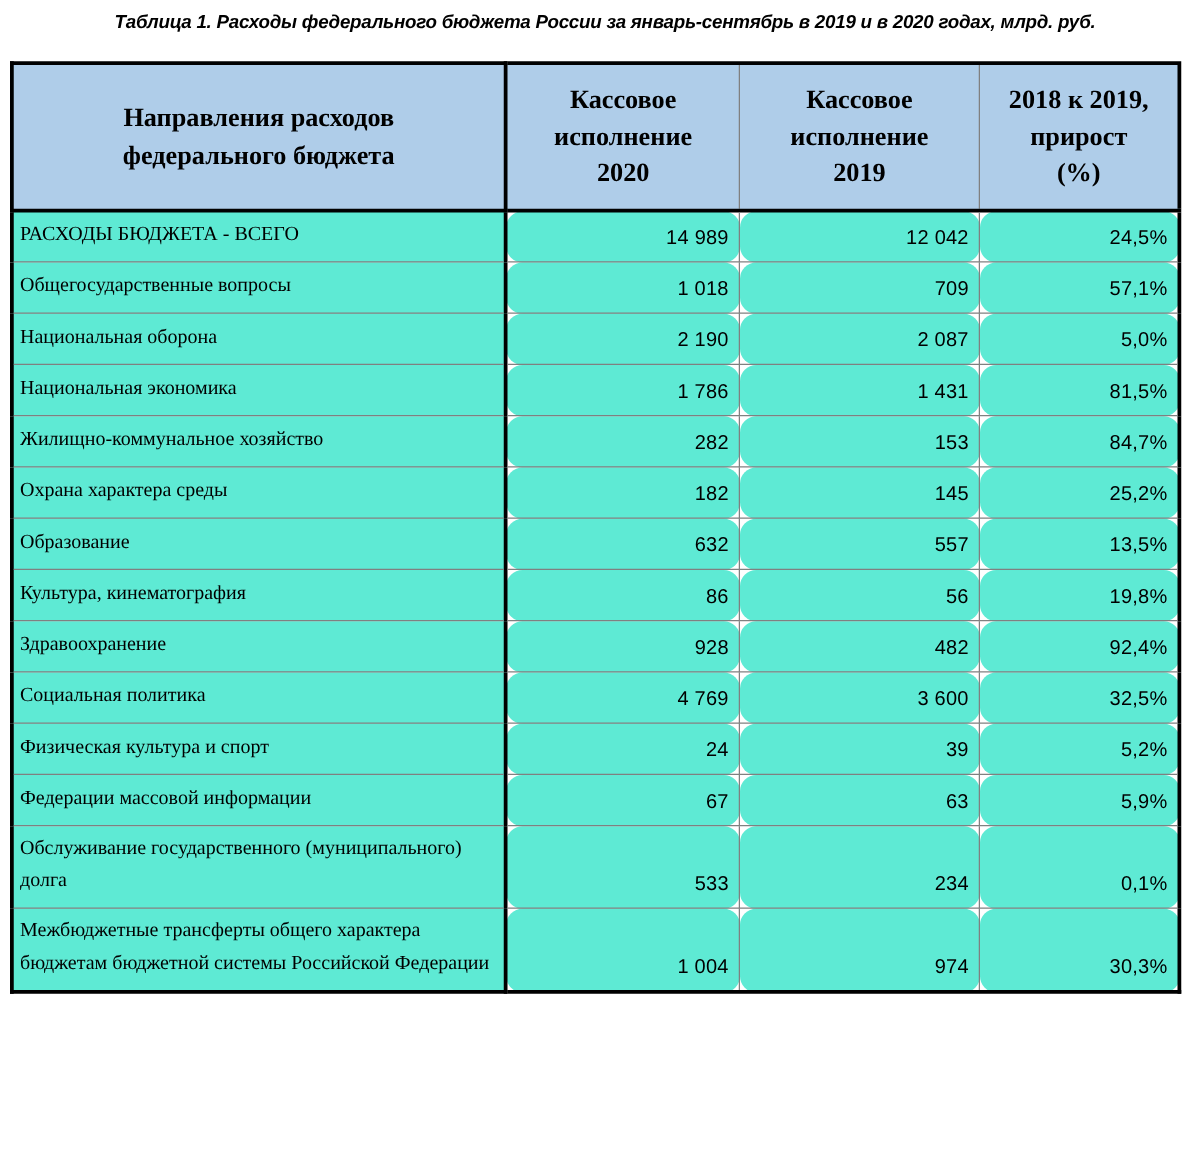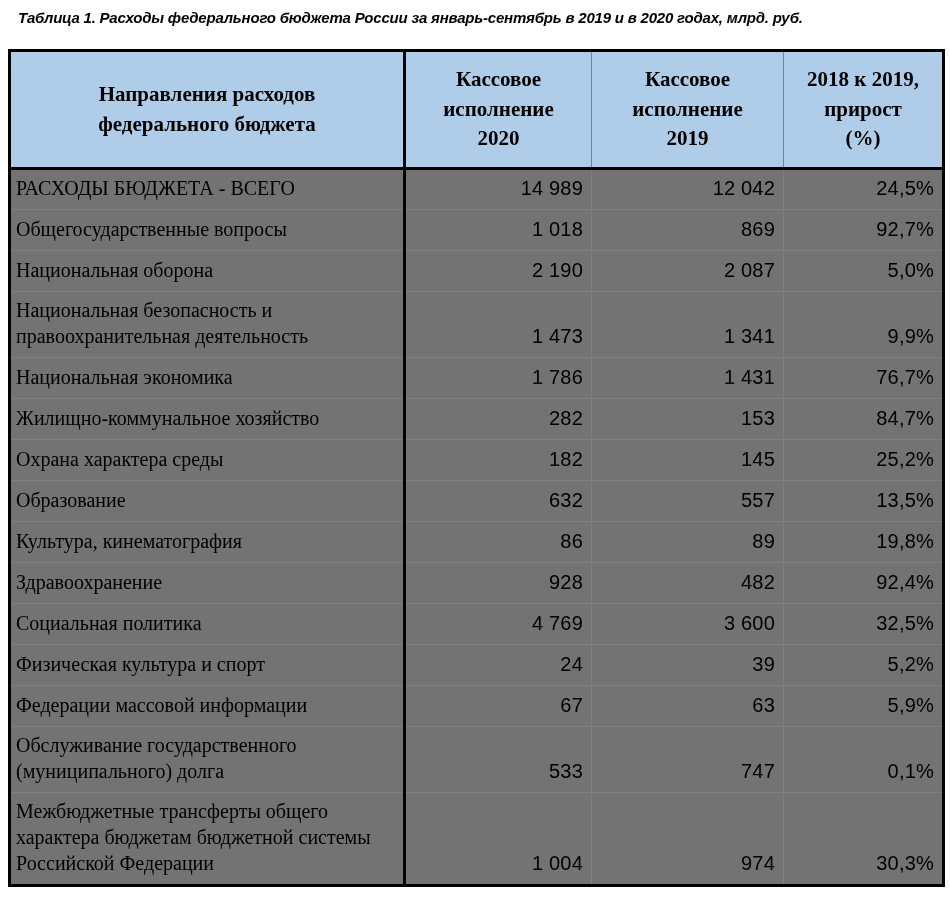--- a/index.html
+++ b/index.html
@@ -17,20 +17,21 @@
     color: #000;
   }
   .title {
     font-family: "Liberation Sans", sans-serif;
     font-weight: bold;
     font-style: italic;
     font-size: 15px;
     letter-spacing: -0.2px;
     margin: 9px 0 0 18px;
     white-space: nowrap;
+    text-align: center;
   }
   table.budget {
     border-collapse: collapse;
     table-layout: fixed;
     width: 934px;
     margin: 23px 0 0 8px;
     border: 3px solid var(--border);
   }
   col.c1 { width: 395px; }
   col.c2 { width: 187px; }
@@ -48,35 +49,36 @@
     vertical-align: middle;
     line-height: 1.42;
     padding: 0 4px;
   }
   th.first, td.c-name { border-right: 3px solid var(--border); margin-top: 40px; }
   th.first { border-left: 3px solid var(--border); }
   .hline { display: block; }
   tr.data-row { height: 41px; }
   td {
     border: 1px solid var(--grid);
-    font-size: 20px;
+    font-size: 16px;
     vertical-align: bottom;
-    background: #737373;
+    background: #5eead4;
   }
   td.c-name {
     border-left: 3px solid var(--border);
     text-align: left;
     padding: 5px 6px 8px 5px;
     line-height: 26px;
   }
   td.c-num, td.c-pct {
     font-family: "Liberation Sans", sans-serif;
     text-align: right;
     padding: 5px 8px 9px 4px;
     letter-spacing: 0.2px;
+    border-radius: 13px;
   }
   td.c-pct { border-right: 3px solid var(--border); }
   tr.data-row:last-child td { border-bottom: 3px solid var(--border); }
 </style>
 </head>
 <body>
 
 <p class="title">Таблица 1. Расходы федерального бюджета России за январь-сентябрь в 2019 и в 2020 годах, млрд. руб.</p>
 
 <table class="budget">
@@ -112,40 +114,34 @@
   <tbody>
     <tr class="data-row">
       <td class="c-name">РАСХОДЫ БЮДЖЕТА - ВСЕГО</td>
       <td class="c-num">14 989</td>
       <td class="c-num">12 042</td>
       <td class="c-pct">24,5%</td>
     </tr>
     <tr class="data-row">
       <td class="c-name">Общегосударственные вопросы</td>
       <td class="c-num">1 018</td>
-      <td class="c-num">869</td>
-      <td class="c-pct">92,7%</td>
+      <td class="c-num">709</td>
+      <td class="c-pct">57,1%</td>
     </tr>
     <tr class="data-row">
       <td class="c-name">Национальная оборона</td>
       <td class="c-num">2 190</td>
       <td class="c-num">2 087</td>
       <td class="c-pct">5,0%</td>
     </tr>
     <tr class="data-row">
-      <td class="c-name">Национальная безопасность и правоохранительная деятельность</td>
-      <td class="c-num">1 473</td>
-      <td class="c-num">1 341</td>
-      <td class="c-pct">9,9%</td>
-    </tr>
-    <tr class="data-row">
       <td class="c-name">Национальная экономика</td>
       <td class="c-num">1 786</td>
       <td class="c-num">1 431</td>
-      <td class="c-pct">76,7%</td>
+      <td class="c-pct">81,5%</td>
     </tr>
     <tr class="data-row">
       <td class="c-name">Жилищно-коммунальное хозяйство</td>
       <td class="c-num">282</td>
       <td class="c-num">153</td>
       <td class="c-pct">84,7%</td>
     </tr>
     <tr class="data-row">
       <td class="c-name">Охрана характера среды</td>
       <td class="c-num">182</td>
@@ -154,21 +150,21 @@
     </tr>
     <tr class="data-row">
       <td class="c-name">Образование</td>
       <td class="c-num">632</td>
       <td class="c-num">557</td>
       <td class="c-pct">13,5%</td>
     </tr>
     <tr class="data-row">
       <td class="c-name">Культура, кинематография</td>
       <td class="c-num">86</td>
-      <td class="c-num">89</td>
+      <td class="c-num">56</td>
       <td class="c-pct">19,8%</td>
     </tr>
     <tr class="data-row">
       <td class="c-name">Здравоохранение</td>
       <td class="c-num">928</td>
       <td class="c-num">482</td>
       <td class="c-pct">92,4%</td>
     </tr>
     <tr class="data-row">
       <td class="c-name">Социальная политика</td>
@@ -184,21 +180,21 @@
     </tr>
     <tr class="data-row">
       <td class="c-name">Федерации массовой информации</td>
       <td class="c-num">67</td>
       <td class="c-num">63</td>
       <td class="c-pct">5,9%</td>
     </tr>
     <tr class="data-row">
       <td class="c-name">Обслуживание государственного (муниципального) долга</td>
       <td class="c-num">533</td>
-      <td class="c-num">747</td>
+      <td class="c-num">234</td>
       <td class="c-pct">0,1%</td>
     </tr>
     <tr class="data-row">
       <td class="c-name">Межбюджетные трансферты общего характера бюджетам бюджетной системы Российской Федерации</td>
       <td class="c-num">1 004</td>
       <td class="c-num">974</td>
       <td class="c-pct">30,3%</td>
     </tr>
   </tbody>
 </table>

